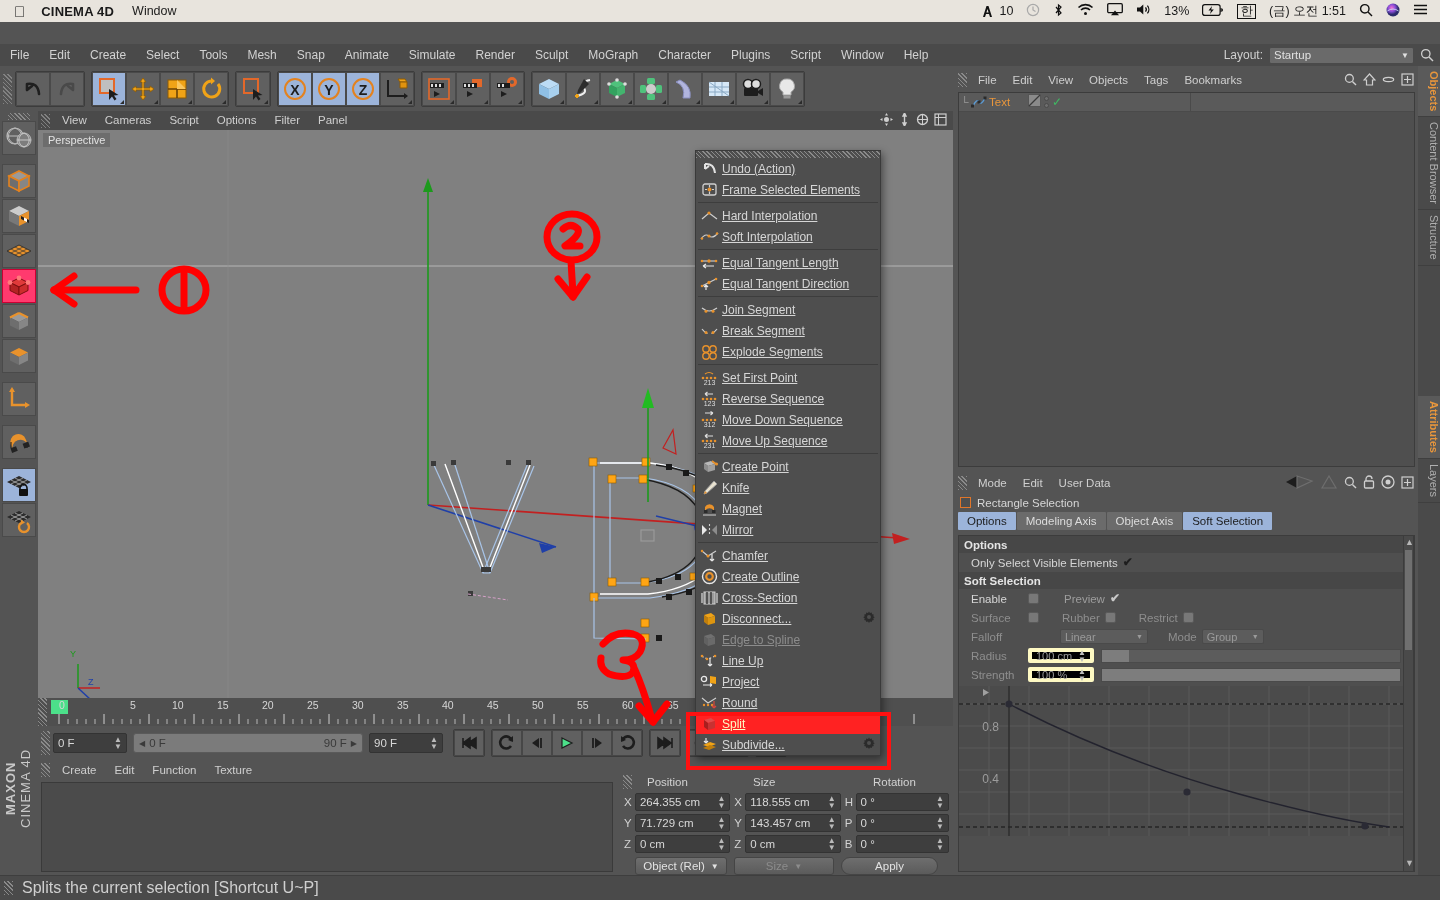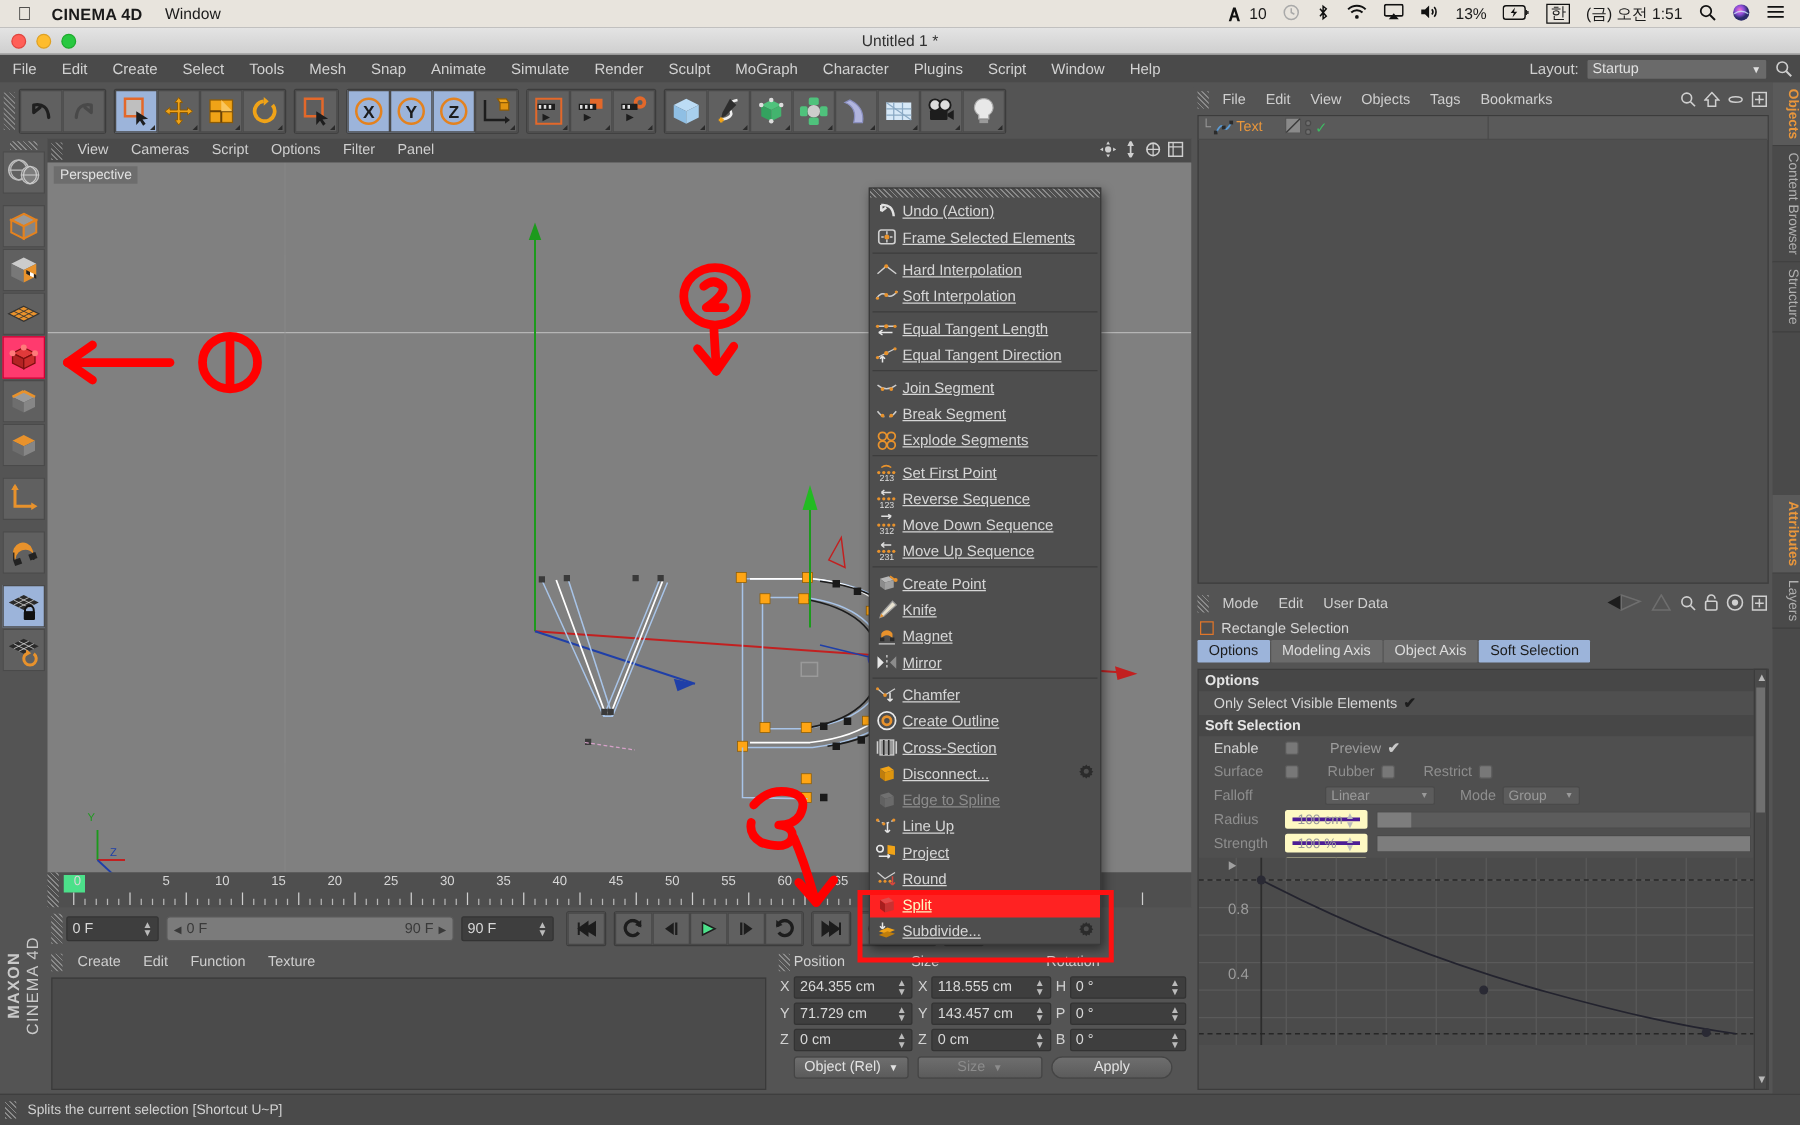--- a/index.html
+++ b/index.html
@@ -114,34 +114,34 @@
   .pgroup { display:flex; background:#4d4d4d;border:1px solid #3c3c3c;border-radius:2px;}
 
   
   .matpanel { position:absolute; left:38px; top:760px; width:578px; height:115px; background:#545454;}
   .mat-menu { height:20px; display:flex; align-items:center;}
   .mat-menu .mi { padding:0 9px; font-size:11.5px; color:#cfcfcf;}
   .mat-body { position:absolute; left:3px; top:22px; right:3px; bottom:3px; background:#4b4b4b; border:1px solid #3a3a3a;}
 
   
   .coord { position:absolute; left:620px; top:760px; width:333px; height:115px; background:#545454;}
-  .coord-head { height:20px; display:flex; align-items:center; gap:0; }
+  .coord-head { height:20px; display:flex; align-items:center; gap:12px;margin-top:12px; }
   .coord-head .lbl { font-size:11.5px; color:#d2d2d2; }
   .coordrow { display:flex; align-items:center; height:20px; margin-bottom:1px;}
   .axlbl { width:11px; font-size:11.5px; color:#d2d2d2; text-align:left;}
   .cfield { height:18px; background:#3e3e3e;border:1px solid #333;border-radius:2px;
     color:#d8d8d8;font-size:11.5px;display:flex;align-items:center;padding:0 4px;}
   .btn3d { background:linear-gradient(#6e6e6e,#5b5b5b); border:1px solid #454545;
     border-radius:3px; font-size:11.5px; color:#e2e2e2; display:flex;align-items:center;justify-content:center;height:18px;}
   .btn3d.disabled{ color:#8c8c8c; }
 
   
   .statusbar { position:absolute; left:0; top:875px; width:1440px; height:25px;
     background:#4a4a4a; display:flex; align-items:center; border-top:1px solid #3e3e3e;}
-  .statusbar .txt { font-size:11px; color:#d0d0d0; margin-left:5px;}
+  .statusbar .txt { font-size:16px; color:#d0d0d0; margin-left:5px;}
 
   
   .objmgr { position:absolute; left:955px; top:70px; width:463px; height:400px; background:#545454;}
   .om-menu { height:20px; display:flex; align-items:center; position:relative;}
   .om-menu .mi { padding:0 8px; font-size:11.5px; color:#cfcfcf;}
   .om-icons { position:absolute; right:4px; top:3px; display:flex; gap:6px; align-items:center;}
   .om-body { position:absolute; left:3px; top:22px; right:3px; bottom:3px; background:#4f4f4f; border:1px solid #3c3c3c;}
   .om-row { height:19px; display:flex; align-items:center; background:#5a5a5a; border-bottom:1px solid #4a4a4a;}
   .om-name { color:#e8963c; font-size:11.5px; margin-left:2px;}
   .om-tagcell { margin-left:auto; display:flex; align-items:center; gap:3px; padding-right:4px;}
@@ -160,21 +160,21 @@
   .am-body { position:absolute; left:3px; top:62px; right:3px; bottom:3px; background:#4f4f4f; border:1px solid #3c3c3c; overflow:hidden;}
   .grp-head { background:#474747; height:17px; display:flex;align-items:center; padding-left:5px;
     font-weight:bold; font-size:11.5px; color:#e4e4e4;}
   .prow { height:19px; display:flex; align-items:center; padding-left:12px; font-size:11.5px; color:#d6d6d6; gap:5px;}
   .prow.dim { color:#8e8e8e;}
   .cbox { width:11px;height:11px;border-radius:2px;background:#787878;border:1px solid #5a5a5a;}
   .chk { font-size:12px; color:#1d1d1d; line-height:11px; font-weight:bold;}
   .sel-field { height:15px; background:#5c5c5c; border:1px solid #4a4a4a; border-radius:2px;
     font-size:11px; color:#9a9a9a; display:flex;align-items:center; padding:0 4px;}
   .sel-field .caret { margin-left:auto; font-size:7px;}
-  .numbox { height:15px; background:#4c1d95;border:6px solid #fef9c3;border-radius:2px;
+  .numbox { height:15px; background:#000000;border:4px solid #fef9c3;border-radius:2px;
     font-size:11px;color:#9a9a9a;display:flex;align-items:center;padding:0 4px;}
   .slider { height:14px; background:#5c5c5c; border:1px solid #4a4a4a; position:relative;}
   .slider .fill { position:absolute;left:0;top:0;bottom:0;background:#7d7d7d;}
 
   
   .vtabs { position:absolute; left:1418px; top:66px; width:22px; height:809px; background:#4a4a4a;}
   .vtab { width:22px; writing-mode:vertical-rl; text-align:center; font-size:11px;
     padding:5px 0; color:#b0b0b0; background:#4a4a4a; border-bottom:1px solid #3f3f3f;}
   .vtab.sel { color:#e8963c; background:#5a5a5a; font-weight:bold;}
 
@@ -282,28 +282,20 @@
           </svg>
       </span>
       <span>
         <svg width="15" height="13" viewBox="0 0 15 13">
             <path d="M1 2.5 H14 M1 6.5 H14 M1 10.5 H14" stroke="#111" stroke-width="1.4"></path>
           </svg>
       </span>
     </div>
   </div>
 
-  <div class="titlebar">
-    <div class="traffic">
-      <div class="dot r"></div>
-      <div class="dot y"></div>
-      <div class="dot g"></div>
-    </div>
-    <div class="title-text">Untitled 1 *</div>
-  </div>
 
   <div class="c4dmenu">
     <span class="mi">File</span>
     <span class="mi">Edit</span>
     <span class="mi">Create</span>
     <span class="mi">Select</span>
     <span class="mi">Tools</span>
     <span class="mi">Mesh</span>
     <span class="mi">Snap</span>
     <span class="mi">Animate</span>

